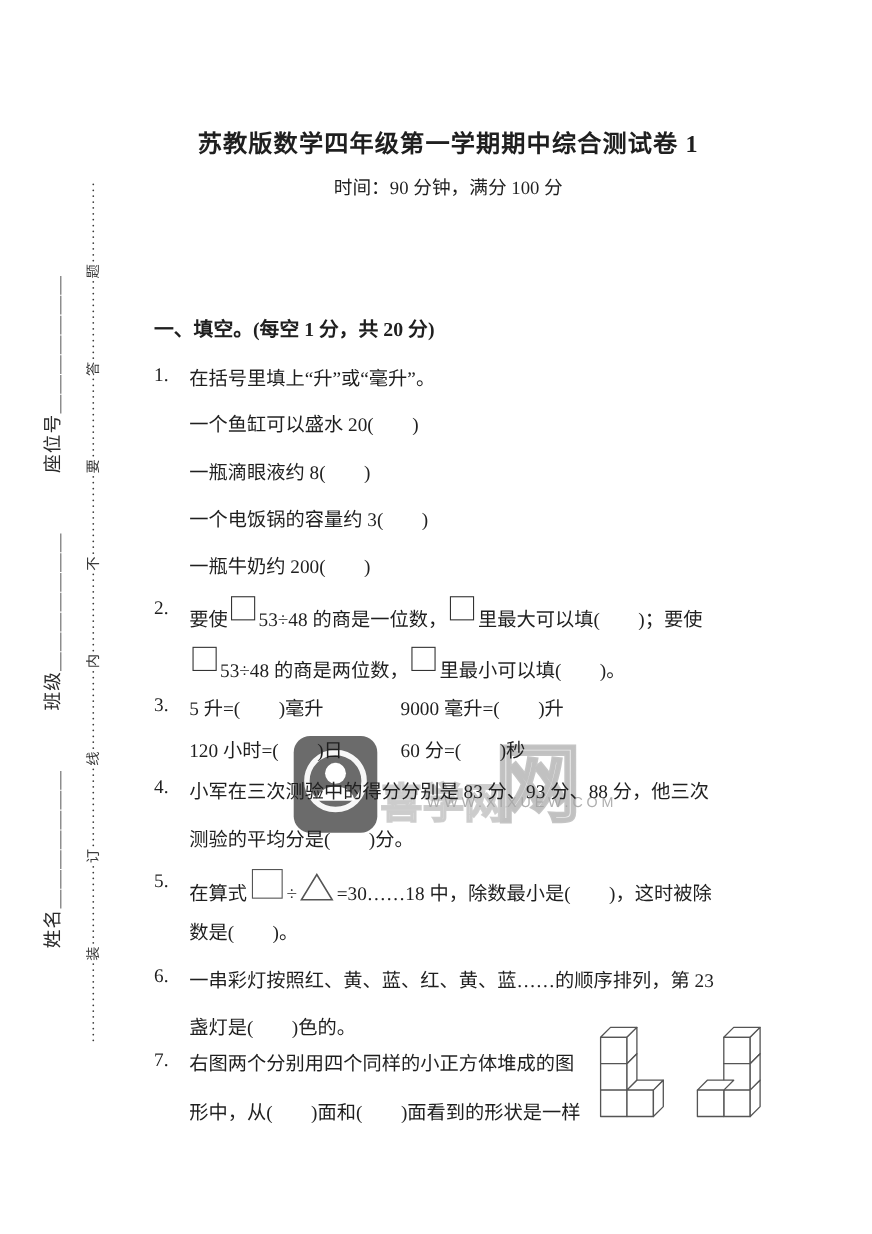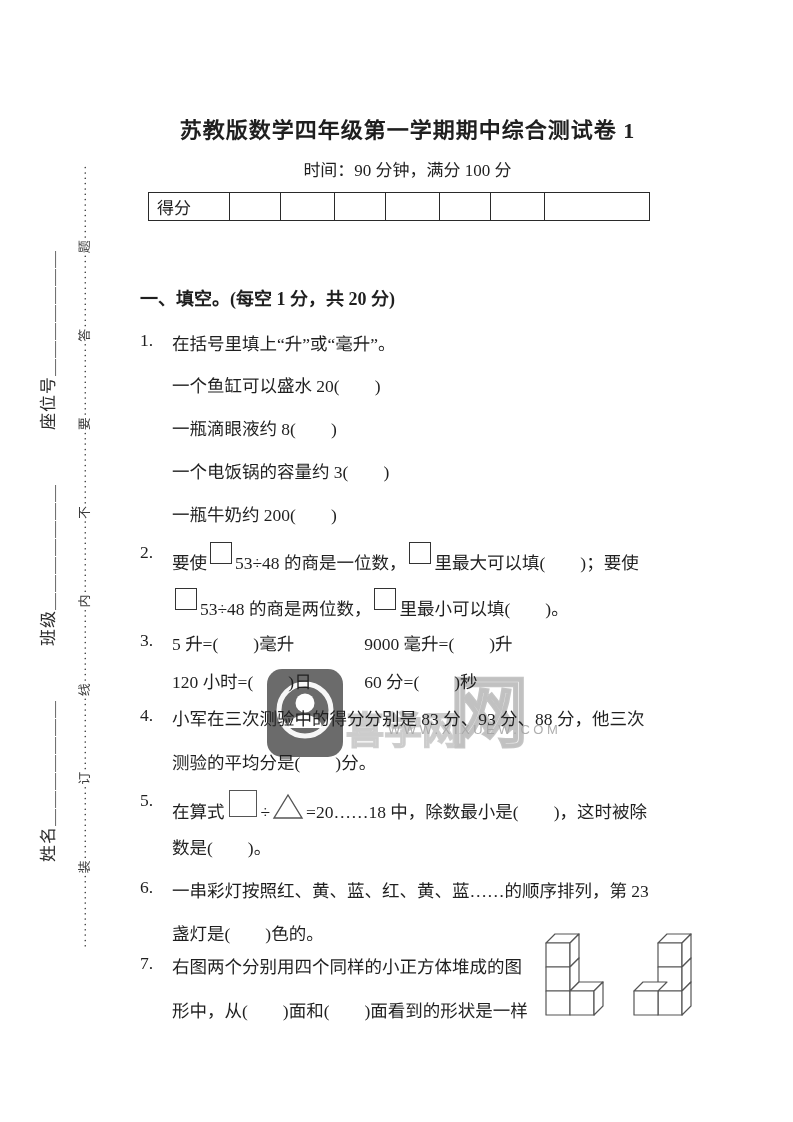--- a/index.html
+++ b/index.html
@@ -92,30 +92,20 @@
   <div class="content">
 
     <div class="abs side-labels">姓名＿＿＿＿＿＿＿　　　班级＿＿＿＿＿＿＿　　　座位号＿＿＿＿＿＿＿</div>
     <div class="abs side-binding">··············装··············订··············线··············内··············不··············要··············答··············题··············</div>
 
     <div class="abs title">苏教版数学四年级第一学期期中综合测试卷 1</div>
     <div class="abs subtitle">时间：90 分钟，满分 100 分</div>
 
     <table class="score">
       <tbody>
-      <tr>
-        <td class="c0">得分</td>
-        <td class="cn"></td>
-        <td class="cn2"></td>
-        <td class="cn"></td>
-        <td class="cn2"></td>
-        <td class="cn"></td>
-        <td class="cn2"></td>
-        <td class="c7"></td>
-      </tr>
     </tbody>
       </table>
 
     <div class="abs sec">一、填空。(每空 1 分，共 20 分)</div>
 
     <div class="abs qnum" style="left:140px;top:330px;">1.</div>
     <div class="abs qline" style="left:172px;top:330px;">在括号里填上“升”或“毫升”。</div>
     <div class="abs qline" style="left:172px;top:372px;">一个鱼缸可以盛水 20(　　)</div>
     <div class="abs qline" style="left:172px;top:415px;">一瓶滴眼液约 8(　　)</div>
     <div class="abs qline" style="left:172px;top:458px;">一个电饭锅的容量约 3(　　)</div>
@@ -129,21 +119,21 @@
     <div class="abs qline" style="left:172px;top:630px;text-align:center;">5 升=(　　)毫升　　　　9000 毫升=(　　)升</div>
     <div class="abs qline" style="left:172px;top:668px;">120 小时=(　　)日　　　60 分=(　　)秒</div>
 
     <div class="abs qnum" style="left:140px;top:705px;">4.</div>
     <div class="abs qline" style="left:172px;top:705px;">小军在三次测验中的得分分别是 83 分、93 分、88 分，他三次</div>
     <div class="abs qline" style="left:172px;top:749px;">测验的平均分是(　　)分。</div>
 
     <div class="abs qnum" style="left:140px;top:790px;">5.</div>
     <div class="abs qline" style="left:172px;top:790px;"><span>在算式</span><span class="box-big"></span><span>÷</span><svg class="tri" style="display:inline-block" width="32" height="27" viewBox="0 0 32 27">
           <polygon points="16,2 30,25 2,25" fill="none" stroke="#555" stroke-width="1.4"></polygon>
-        </svg><span>=20……18 中，除数最小是(　　)，这时被除</span></div>
+        </svg><span>=30……18 中，除数最小是(　　)，这时被除</span></div>
     <div class="abs qline" style="left:172px;top:834px;">数是(　　)。</div>
 
     <div class="abs qnum" style="left:140px;top:877px;">6.</div>
     <div class="abs qline" style="left:172px;top:877px;">一串彩灯按照红、黄、蓝、红、黄、蓝……的顺序排列，第 23</div>
     <div class="abs qline" style="left:172px;top:920px;">盏灯是(　　)色的。</div>
 
     <div class="abs qnum" style="left:140px;top:953px;">7.</div>
     <div class="abs qline" style="left:172px;top:953px;">右图两个分别用四个同样的小正方体堆成的图</div>
     <div class="abs qline" style="left:172px;top:997px;">形中，从(　　)面和(　　)面看到的形状是一样</div>
 

